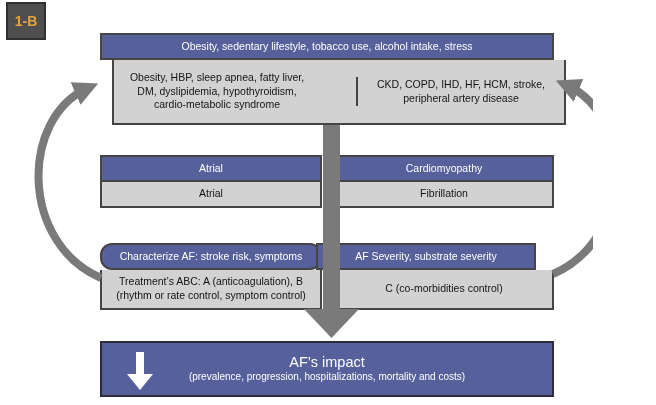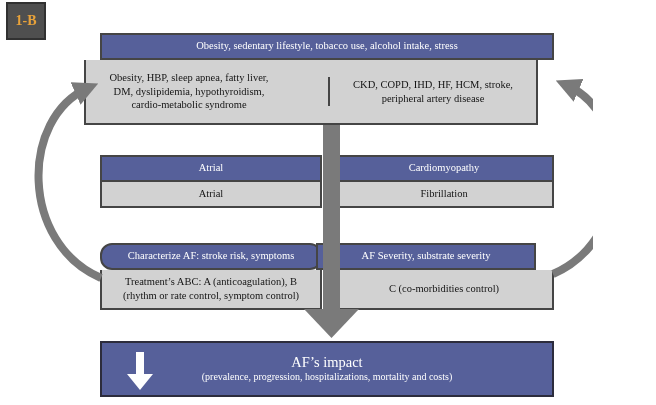--- a/index.html
+++ b/index.html
@@ -1,18 +1,18 @@
 <!DOCTYPE html>
 <html><head>
 <meta charset="utf-8">
 <style>
   html,body { margin:0; padding:0; background:#ffffff; }
   .canvas {
     position:relative; width:593px; height:405px; background:#ffffff;
-    font-family:Liberation Serif, serif; overflow:hidden;
+    font-family:Liberation Sans, sans-serif; overflow:hidden;
   }
   .abs { position:absolute; box-sizing:border-box; }
 
   .badge {
     width:40px; height:38px; background:#4f4f4f; border:2px solid #313131;
     color:#e8a23a; font-weight:bold; font-size:14px;
     display:flex; align-items:center; justify-content:center;
   }
 
   .hdr {
@@ -50,21 +50,21 @@
   <div class="abs badge" style="left:6px; top:2px;">
     <span>1-B</span>
   </div>
   <div class="abs badge" style="left:610px; top:2px;">
     <span>1-B</span>
   </div>
 
   <div class="abs hdr" style="left:100px; top:33px; width:454px; height:27px;">
     <span>Obesity, sedentary lifestyle, tobacco use, alcohol intake, stress</span>
   </div>
-  <div class="abs cell split" style="left:84px; top:60px; width:454px; height:65px;gap:36px;">
+  <div class="abs cell split" style="left:112px; top:60px; width:454px; height:65px;gap:36px;">
     <div class="half">
       <span>Obesity, HBP, sleep apnea, fatty liver, DM, dyslipidemia, hypothyroidism, cardio-metabolic syndrome</span>
     </div>
     <div class="half">
       <span>CKD, COPD, IHD, HF, HCM, stroke, peripheral artery disease</span>
     </div>
   </div>
 
   <div class="abs hdr" style="left:100px; top:155px; width:222px; height:27px;">
     <span>Atrial</span>

